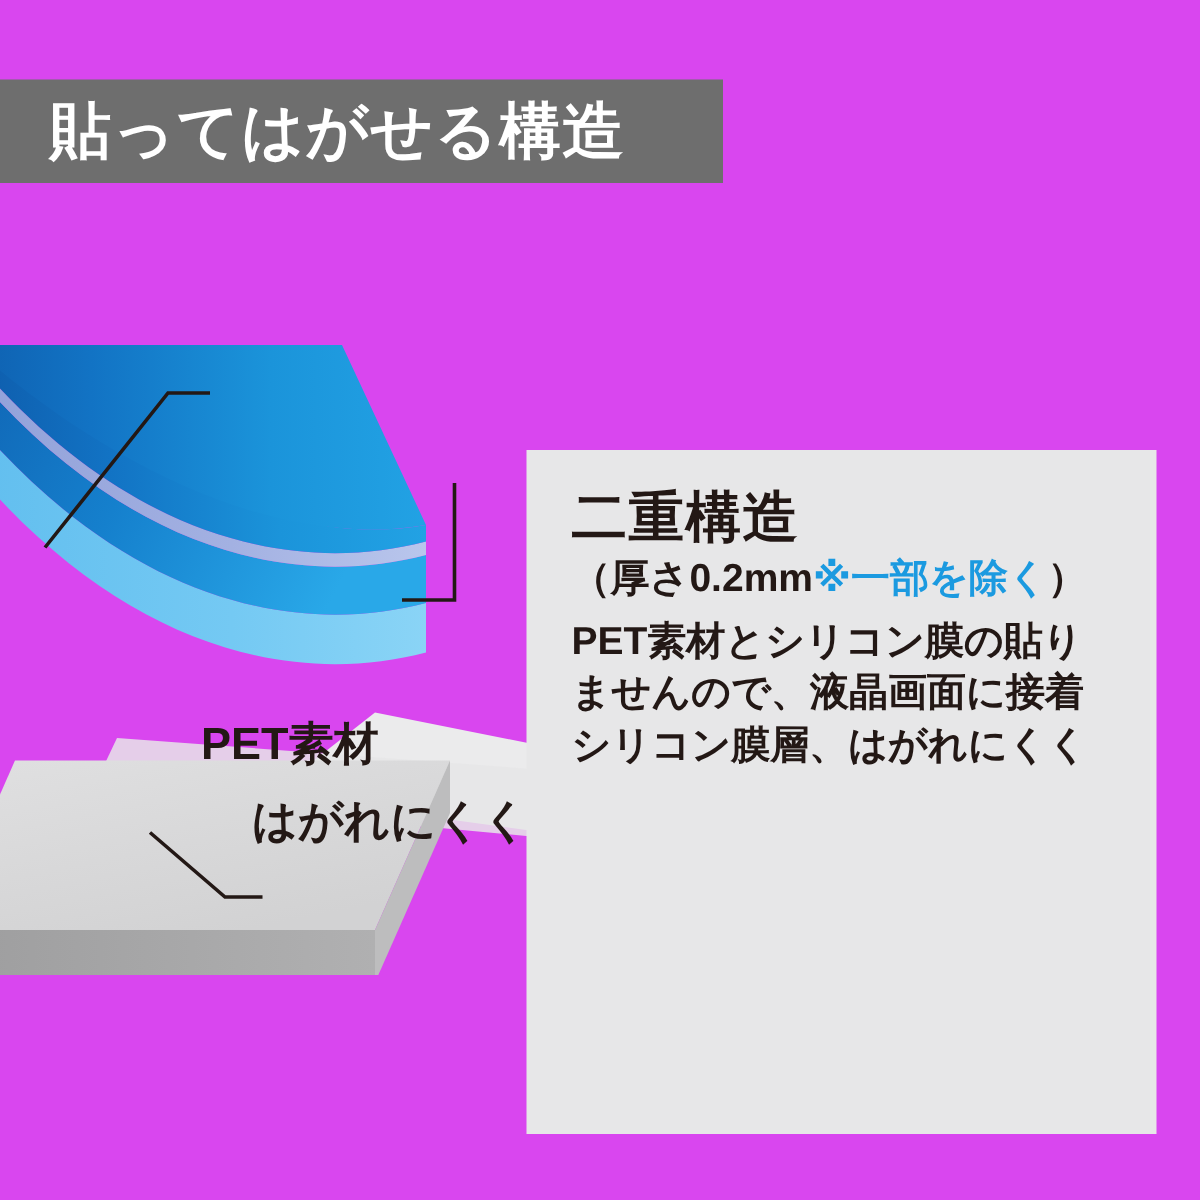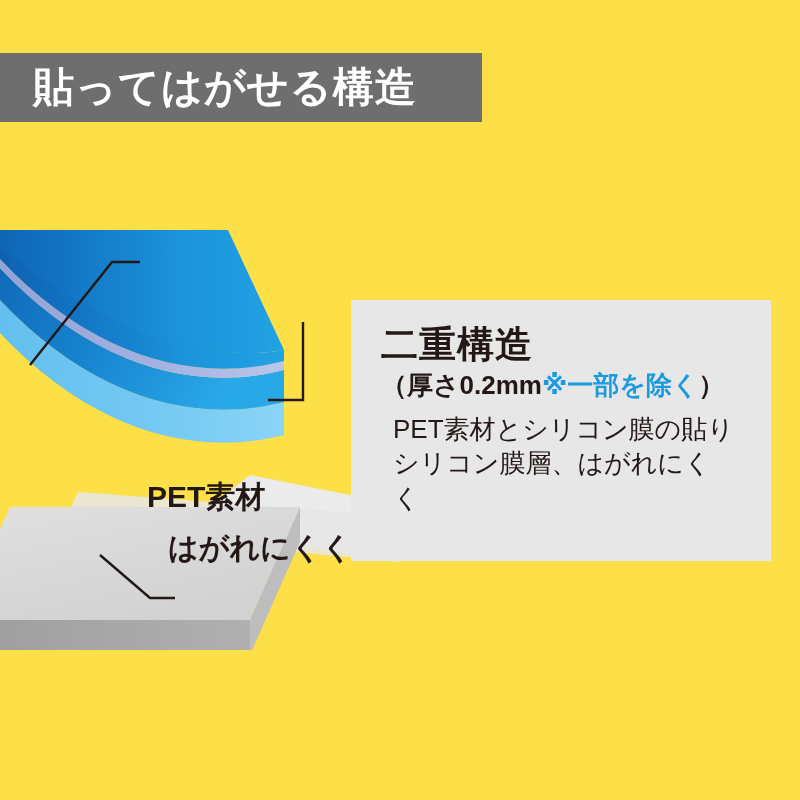--- a/index.html
+++ b/index.html
@@ -7,21 +7,21 @@
     padding: 0;
     background: #ffffff;
   }
   body {
     font-family: "Liberation Sans", "DejaVu Sans", sans-serif;
   }
   #page {
     position: relative;
     width: 800px;
     height: 800px;
-    background: #fde047;
+    background: #d946ef;
     overflow: hidden;
   }
 
   
   .header-banner {
     position: absolute;
     left: 0;
     top: 53px;
     width: 482px;
     height: 69px;
@@ -54,37 +54,37 @@
   }
 
   .diagram-label {
     position: absolute;
     color: #231815;
     font-weight: bold;
     white-space: nowrap;
     line-height: 1;
   }
   .label-pet {
-    left: 147px;
+    left: 134px;
     top: 252px;
     font-size: 30px;
   }
   .label-silicon {
     left: 168px;
     top: 303px;
     font-size: 30px;
   }
 
   
   .info-panel {
     position: absolute;
     left: 351px;
     top: 300px;
     width: 420px;
-    height: 261px;
+    height: 456px;
     background: #e7e7e8;
   }
   .panel-inner {
     padding: 26px 22px 0 30px;
   }
   .panel-heading {
     color: #231815;
     font-size: 37px;
     font-weight: bold;
     line-height: 1;
@@ -99,23 +99,23 @@
     line-height: 1.1;
     margin: 4px 0 10px 0;
     white-space: nowrap;
   }
   .panel-subheading .accent {
     color: #1b9ae0;
   }
   .panel-body {
     color: #231815;
     font-size: 26px;
-    font-weight: normal;
+    font-weight: bold;
     line-height: 1.33;
-    margin: 12px;
+    margin: 0;
   }
 </style>
 </head>
 <body>
 
 <div id="page">
 
   <div class="header-banner">
     <div class="header-banner-title">貼ってはがせる構造</div>
   </div>
@@ -200,18 +200,19 @@
   <div class="info-panel">
     <div class="panel-inner">
       <div class="panel-heading">二重構造</div>
 
       <div class="panel-subheading">
         <span>（厚さ0.2mm</span><span class="accent">※一部を除く</span><span>）</span>
       </div>
 
       <div class="panel-body">
         <div>PET素材とシリコン膜の貼り</div>
+        <div>ませんので、液晶画面に接着</div>
         <div>シリコン膜層、はがれにくく</div>
       </div>
     </div>
   </div>
 
 </div>
 
 </body></html>

